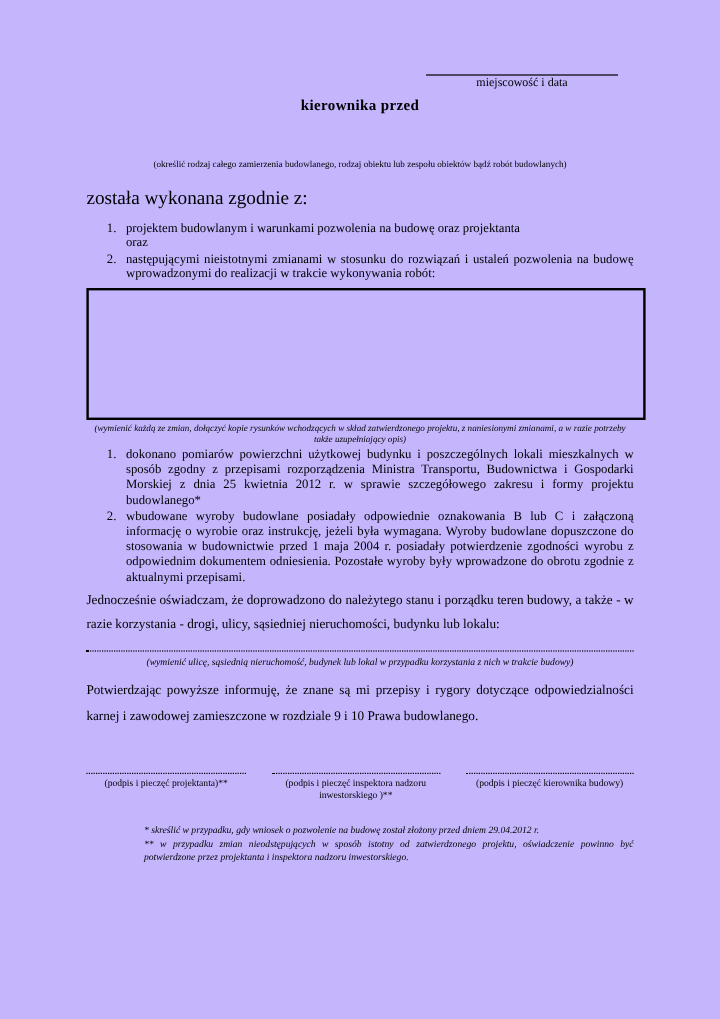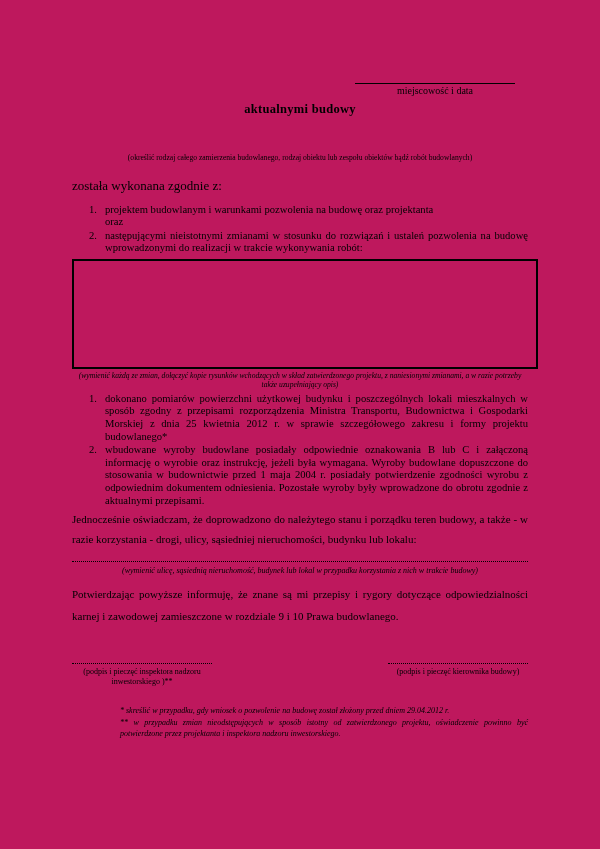--- a/index.html
+++ b/index.html
@@ -1,32 +1,32 @@
 <!DOCTYPE html>
 <html><head>
 <meta charset="utf-8">
 <style>
   html,body{margin:0;padding:0;background:#f0f0f0;}
   .page{
-    width:600px;height:849px;background:#be185d;color:#000;
+    width:600px;height:849px;background:#c4b5fd;color:#000;
     font-family:"Liberation Serif", serif;
-    box-sizing:border-box;padding:45px 72px 0 72px;
+    box-sizing:border-box;padding:24px 72px 0 72px;
     margin:0 auto;position:relative;overflow:hidden;
   }
   
   .date-block{width:160px;margin-left:auto;margin-right:13px;}
   .date-line{height:38px;border-bottom:1px solid #000;}
   .date-label{font-size:10px;text-align:center;padding-top:1px;}
   
   .title{font-size:13.5px;font-weight:bold;letter-spacing:4px;text-align:center;margin-top:14px;}
   .subtitle{font-size:12.5px;font-weight:bold;text-align:center;margin-top:6px;letter-spacing:0.3px;}
   .intro{font-size:11px;margin-top:13px;}
   .caption{font-size:7.6px;text-align:center;line-height:9.5px;}
   .caption-top{margin-top:36px;}
-  .lead{font-size:13px;margin-top:15px;}
+  .lead{font-size:16px;margin-top:15px;}
   
   .olist{margin-top:10px;}
   .olist2{margin-top:3px;}
   .li{display:flex;font-size:10.6px;line-height:12.6px;margin-bottom:1px;}
   .num{width:16px;flex:none;margin-left:17px;}
   .li-text{flex:1;text-align:justify;}
   
   .changes-box{height:110px;border:2.5px solid #000;margin-top:4px;margin-right:-10px;box-sizing:border-box;}
   .caption-box{margin-top:2px;font-style:italic;}
   .lead2{font-size:11px;margin-top:7px;}
@@ -48,21 +48,21 @@
 </head>
 <body>
 
 <div class="page">
 
   <div class="date-block">
     <div class="date-line"></div>
     <div class="date-label">miejscowość i data</div>
   </div>
 
-  <div class="subtitle">aktualnymi budowy</div>
+  <div class="subtitle">kierownika przed</div>
 
 
   <div class="caption caption-top">(określić rodzaj całego zamierzenia budowlanego, rodzaj obiektu lub zespołu obiektów bądź robót budowlanych)</div>
 
   <div class="lead">została wykonana zgodnie z:</div>
 
   <div class="olist">
     <div class="li">
       <span class="num">1.</span>
       <span class="li-text">
@@ -92,20 +92,24 @@
   </div>
 
   <div class="para">Jednocześnie oświadczam, że doprowadzono do należytego stanu i porządku teren budowy, a także  - w razie korzystania - drogi, ulicy, sąsiedniej nieruchomości, budynku lub lokalu:</div>
 
   <div class="dotted-line"></div>
   <div class="caption-italic">(wymienić ulicę, sąsiednią nieruchomość, budynek lub lokal w przypadku korzystania z nich w trakcie budowy)</div>
 
   <div class="para para2">Potwierdzając powyższe informuję, że znane są mi przepisy i rygory dotyczące odpowiedzialności karnej i zawodowej zamieszczone w rozdziale 9 i 10 Prawa budowlanego.</div>
 
   <div class="signatures">
+    <div class="sig-col first">
+      <div class="sig-dots"></div>
+      <div class="sig-caption">(podpis i pieczęć projektanta)**</div>
+    </div>
     <div class="sig-col">
       <div class="sig-dots"></div>
       <div class="sig-caption">(podpis i pieczęć inspektora nadzoru inwestorskiego )**</div>
     </div>
     <div class="sig-col">
       <div class="sig-dots"></div>
       <div class="sig-caption">(podpis i pieczęć kierownika budowy)</div>
     </div>
   </div>
 

